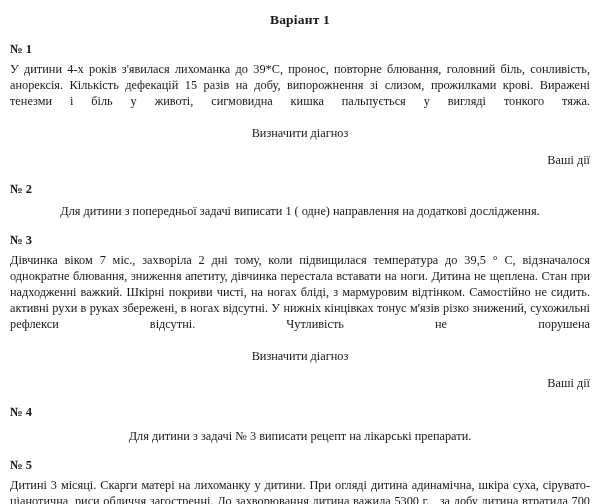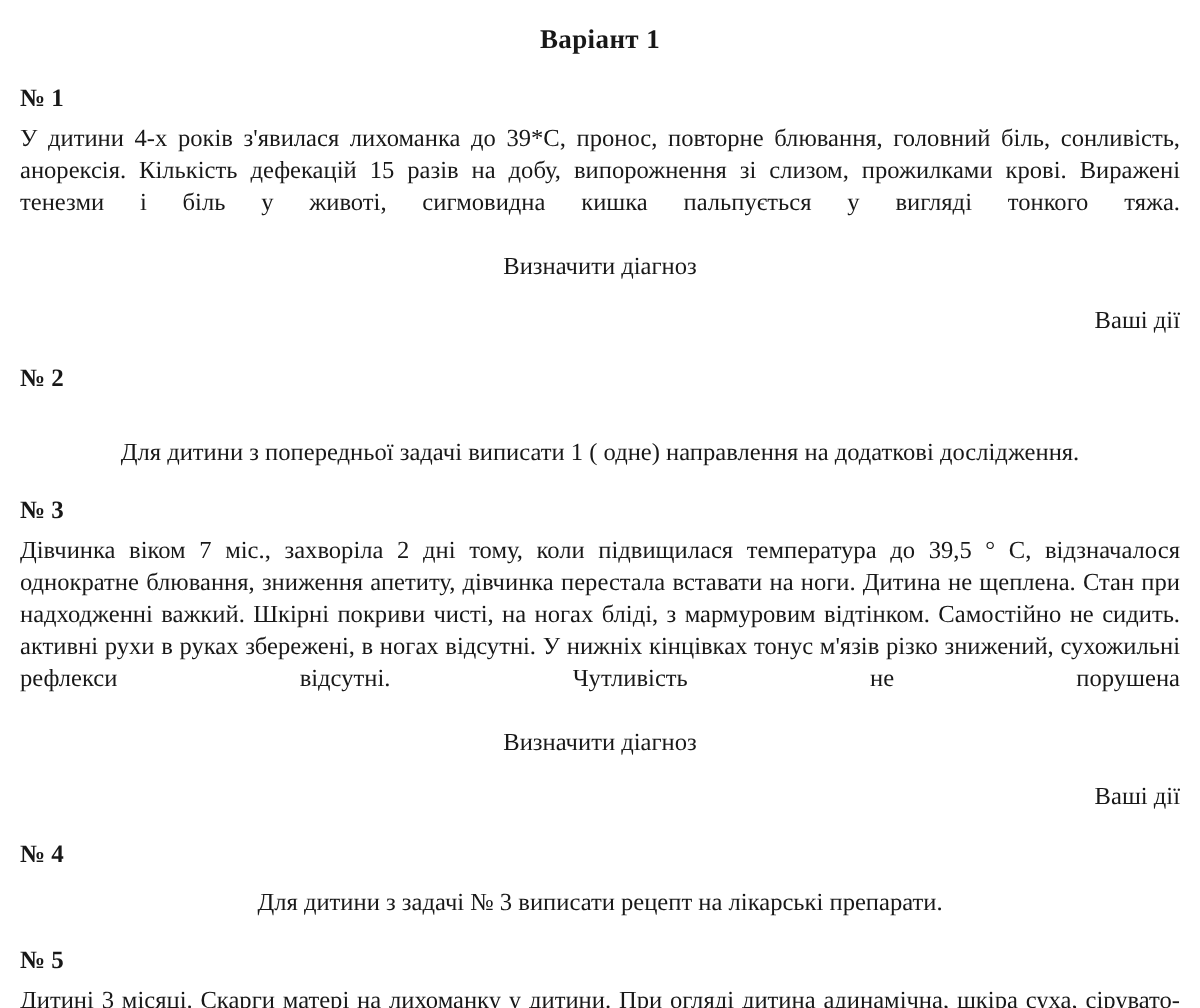--- a/index.html
+++ b/index.html
@@ -78,21 +78,21 @@
 
   <div class="task">
     <div class="task-number">№ 1</div>
     <div class="task-body">У дитини 4-х років з'явилася лихоманка до 39*С, пронос, повторне блювання, головний біль, сонливість, анорексія. Кількість дефекацій 15 разів на добу, випорожнення зі слизом, прожилками крові. Виражені тенезми і біль у животі, сигмовидна кишка пальпується у вигляді тонкого тяжа.</div>
     <div class="task-prompt">Визначити діагноз</div>
     <div class="task-action">Ваші дії</div>
   </div>
 
   <div class="task">
     <div class="task-number">№ 2</div>
-    <div class="task-prompt" style="margin-top:22px;">Для дитини з попередньої задачі виписати  1 ( одне) направлення на додаткові дослідження.</div>
+    <div class="task-prompt" style="margin-top:7px;">Для дитини з попередньої задачі виписати  1 ( одне) направлення на додаткові дослідження.</div>
   </div>
 
   <div class="task">
     <div class="task-number">№ 3</div>
     <div class="task-body">Дівчинка віком 7 міс., захворіла 2 дні тому, коли підвищилася температура до 39,5 ° С,  відзначалося однократне блювання, зниження апетиту, дівчинка перестала вставати на ноги. Дитина не щеплена. Стан при надходженні важкий. Шкірні покриви чисті, на ногах бліді, з мармуровим відтінком. Самостійно не сидить. активні рухи в руках збережені, в ногах відсутні. У нижніх кінцівках тонус м'язів різко знижений, сухожильні рефлекси відсутні. Чутливість не порушена</div>
     <div class="task-prompt">Визначити діагноз</div>
     <div class="task-action">Ваші дії</div>
   </div>
 
   <div class="task">

